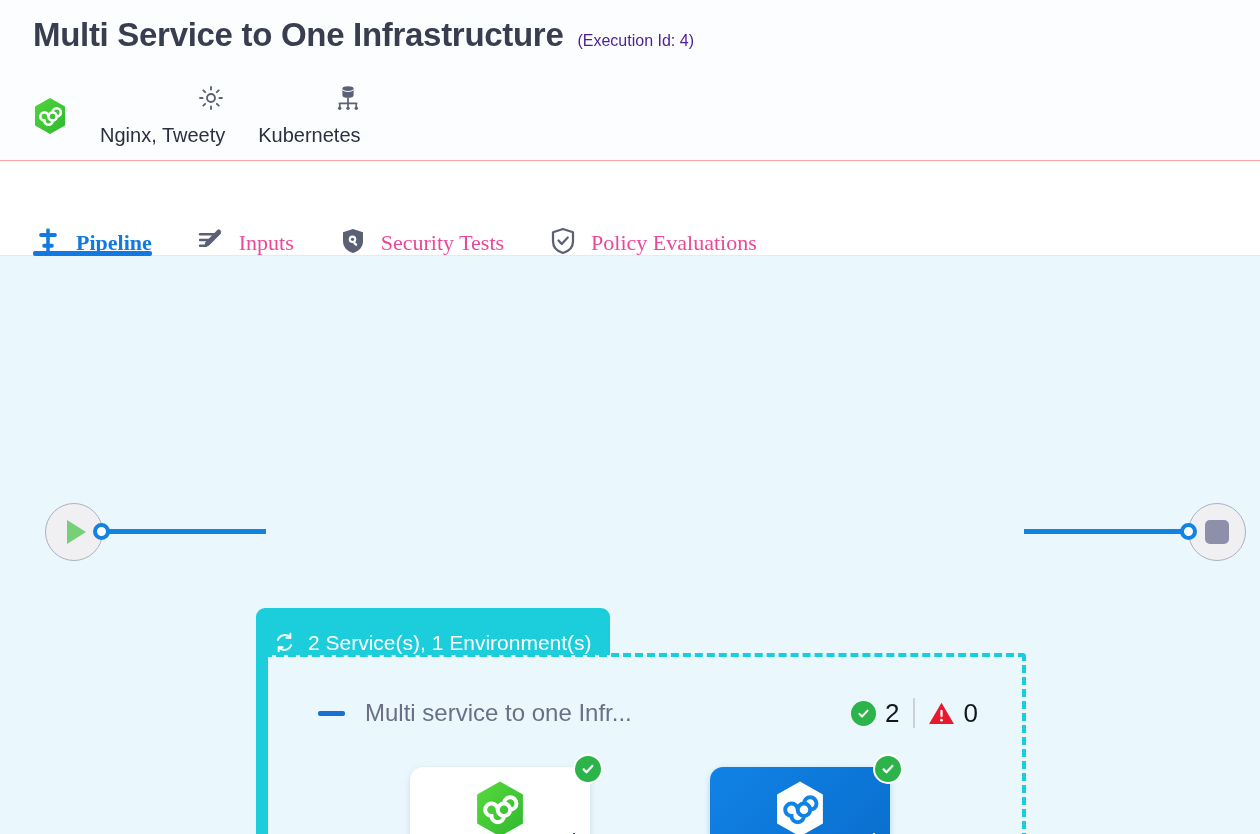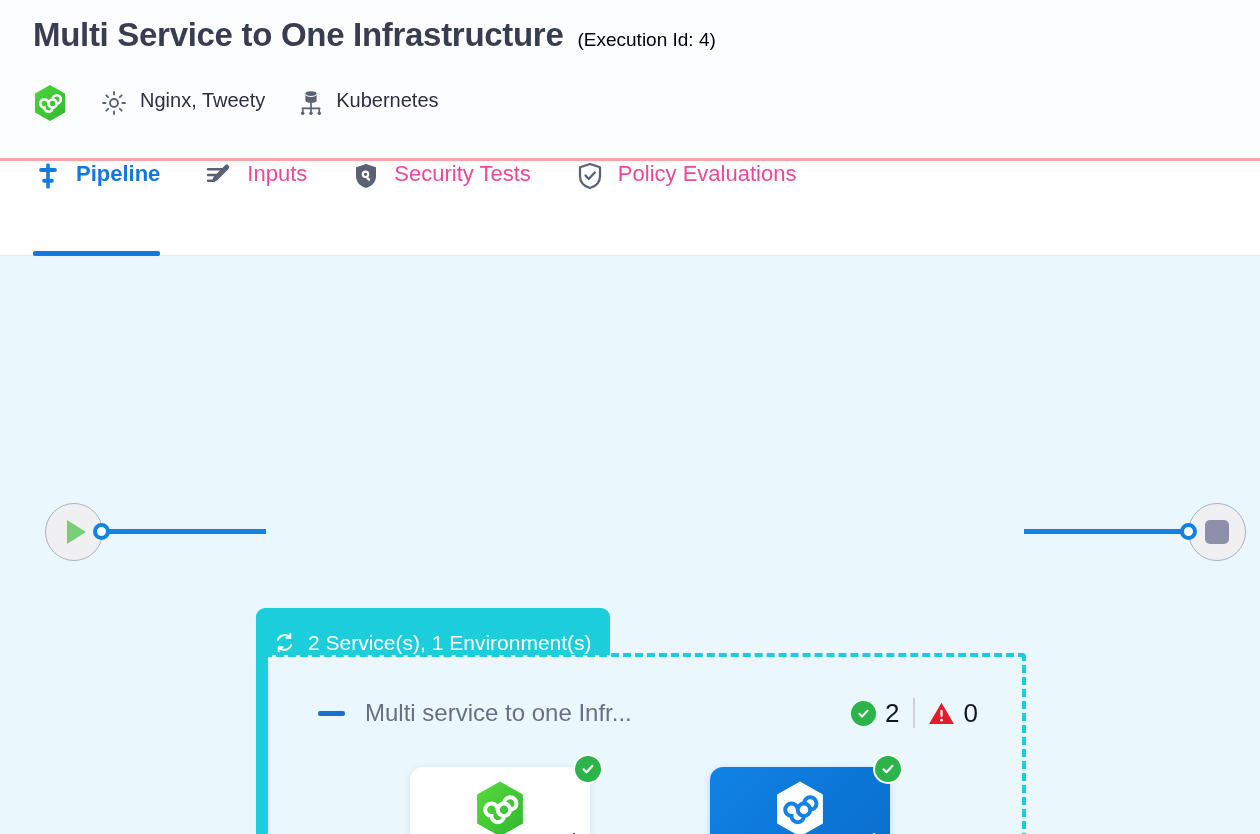--- a/index.html
+++ b/index.html
@@ -8,55 +8,55 @@
     font-family: "Liberation Sans", sans-serif;
     background: #ffffff;
     overflow: hidden;
   }
   .page { position: relative; width: 1260px; height: 834px; }
 
   
   .header {
     position: absolute; left: 0; top: 0; width: 1260px; height: 161px;
     background: #fcfdfe;
-    border-bottom: 3px solid #fca5a5;
+    border-bottom: 1px solid #fca5a5;
     padding-left: 10px;
   }
   .title-row {
     position: absolute; left: 33px; top: 16px;
     display: flex; align-items: baseline; gap: 14px;
   }
   .page-title {
     font-size: 33px; font-weight: bold; color: #393d50;
     letter-spacing: -0.3px; white-space: nowrap;
   }
-  .exec-id { font-size: 19px; color: #000000; white-space: nowrap; }
+  .exec-id { font-size: 16px; color: #4c1d95; white-space: nowrap; }
 
   .meta-row {
     position: absolute; left: 33px; top: 84px;
     display: flex; align-items: center; gap: 0;
   }
-  .meta-chip { display: flex; align-items: flex-start; gap: 12px; }
+  .meta-chip { display: flex; align-items: flex-end; gap: 12px; flex-direction: column; }
   .meta-label { font-size: 20px; color: #2b2f40; white-space: nowrap; }
   .meta-gap { width: 33px; }
 
   .hexlogo { width: 34px; height: 38px; display: block; }
   .gear-ico { width: 28px; height: 28px; display: block; }
   .k8s-ico { width: 26px; height: 28px; display: block; }
 
   
   .tabs {
     position: absolute; left: 0; top: 161px; width: 1260px; height: 95px;
     background: #ffffff; border-bottom: 1px solid #e6eaef;
     display: flex; align-items: center; padding-left: 33px;
   }
   .tab {
-    display: flex; align-items: flex-start; gap: 13px;
+    display: flex; align-items: flex-end; gap: 13px;
     height: 95px; padding: 0 0 0 0; margin-right: 44px;
-    position: relative; cursor: pointer;
+    position: relative; cursor: pointer; font-family: Liberation Serif, serif;
   }
   .tab .tab-label { font-size: 22px; color: #ec4899; white-space: nowrap; }
   .tab.active .tab-label { color: #1179e0; font-weight: bold; }
   .tab.active::after {
     content: ""; position: absolute; left: 0; right: 0; bottom: 0;
     height: 5px; background: #1179e0; border-radius: 2px;
   }
   .tab-ico { width: 30px; height: 30px; display: block; }
 
   

